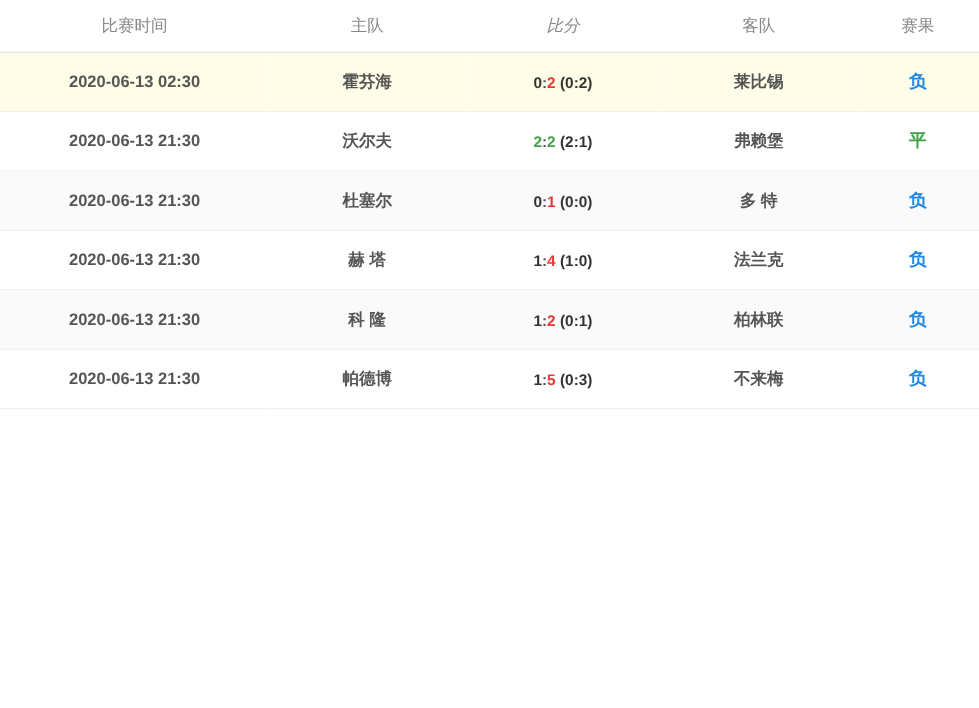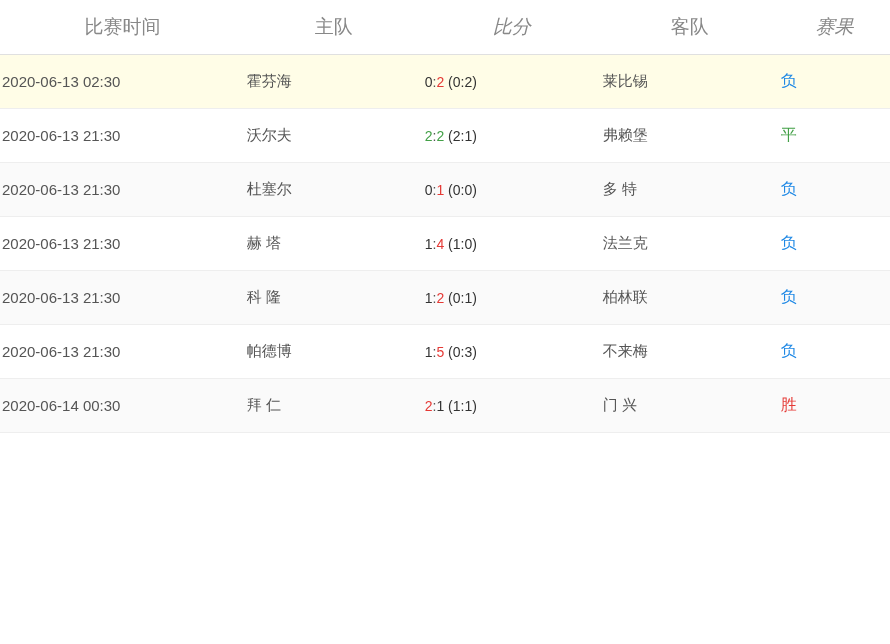--- a/index.html
+++ b/index.html
@@ -28,42 +28,43 @@
 
     thead tr {
       background: #ffffff;
       border-bottom: 1px solid #e0e0e0;
     }
 
     thead th {
       padding: 14px 10px;
       color: #888;
       font-weight: normal;
-      font-size: 19px;
+      font-size: 15px;
       text-align: center;
     }
 
     tbody tr {
       border-bottom: 1px solid #eeeeee;
       background: #ffffff;
     }
 
     tbody tr:nth-child(odd) {
       background: #fafafa;
     }
 
     tbody tr.highlighted {
       background: #fffde7;
     }
 
     tbody td {
       padding: 16px 2px;
-      text-align: left;
+      text-align: center;
       color: #555;
       font-size: 15px;
+      font-weight: bold;
     }
 
     .score {
       font-size: 14px;
     }
 
     .score-red {
       color: #e53935;
     }
 
@@ -98,21 +99,20 @@
     }
     .col-score {
       width: 160px;
       font-style: italic;
     }
     .col-away {
       width: 160px;
     }
     .col-result {
       width: 100px;
-      font-style: italic;
     }
   </style>
 </head>
 <body>
 
 <div class="table-container">
   <table>
     <thead>
       <tr>
         <th class="col-time">比赛时间</th>
@@ -158,22 +158,15 @@
           <td>柏林联</td>
           <td class="result-loss">负</td>
         </tr>
         <tr>
           <td>2020-06-13 21:30</td>
           <td>帕德博</td>
           <td class="score"><span class="score-black">1</span>:<span class="score-red">5</span><span class="score-black"> (0:3)</span></td>
           <td>不来梅</td>
           <td class="result-loss">负</td>
         </tr>
-        <tr>
-          <td>2020-06-14 00:30</td>
-          <td>拜 仁</td>
-          <td class="score"><span class="score-red">2</span>:<span class="score-black">1</span><span class="score-black"> (1:1)</span></td>
-          <td>门 兴</td>
-          <td class="result-win">胜</td>
-        </tr>
       </tbody>
   </table>
 </div>
 
 </body></html>

